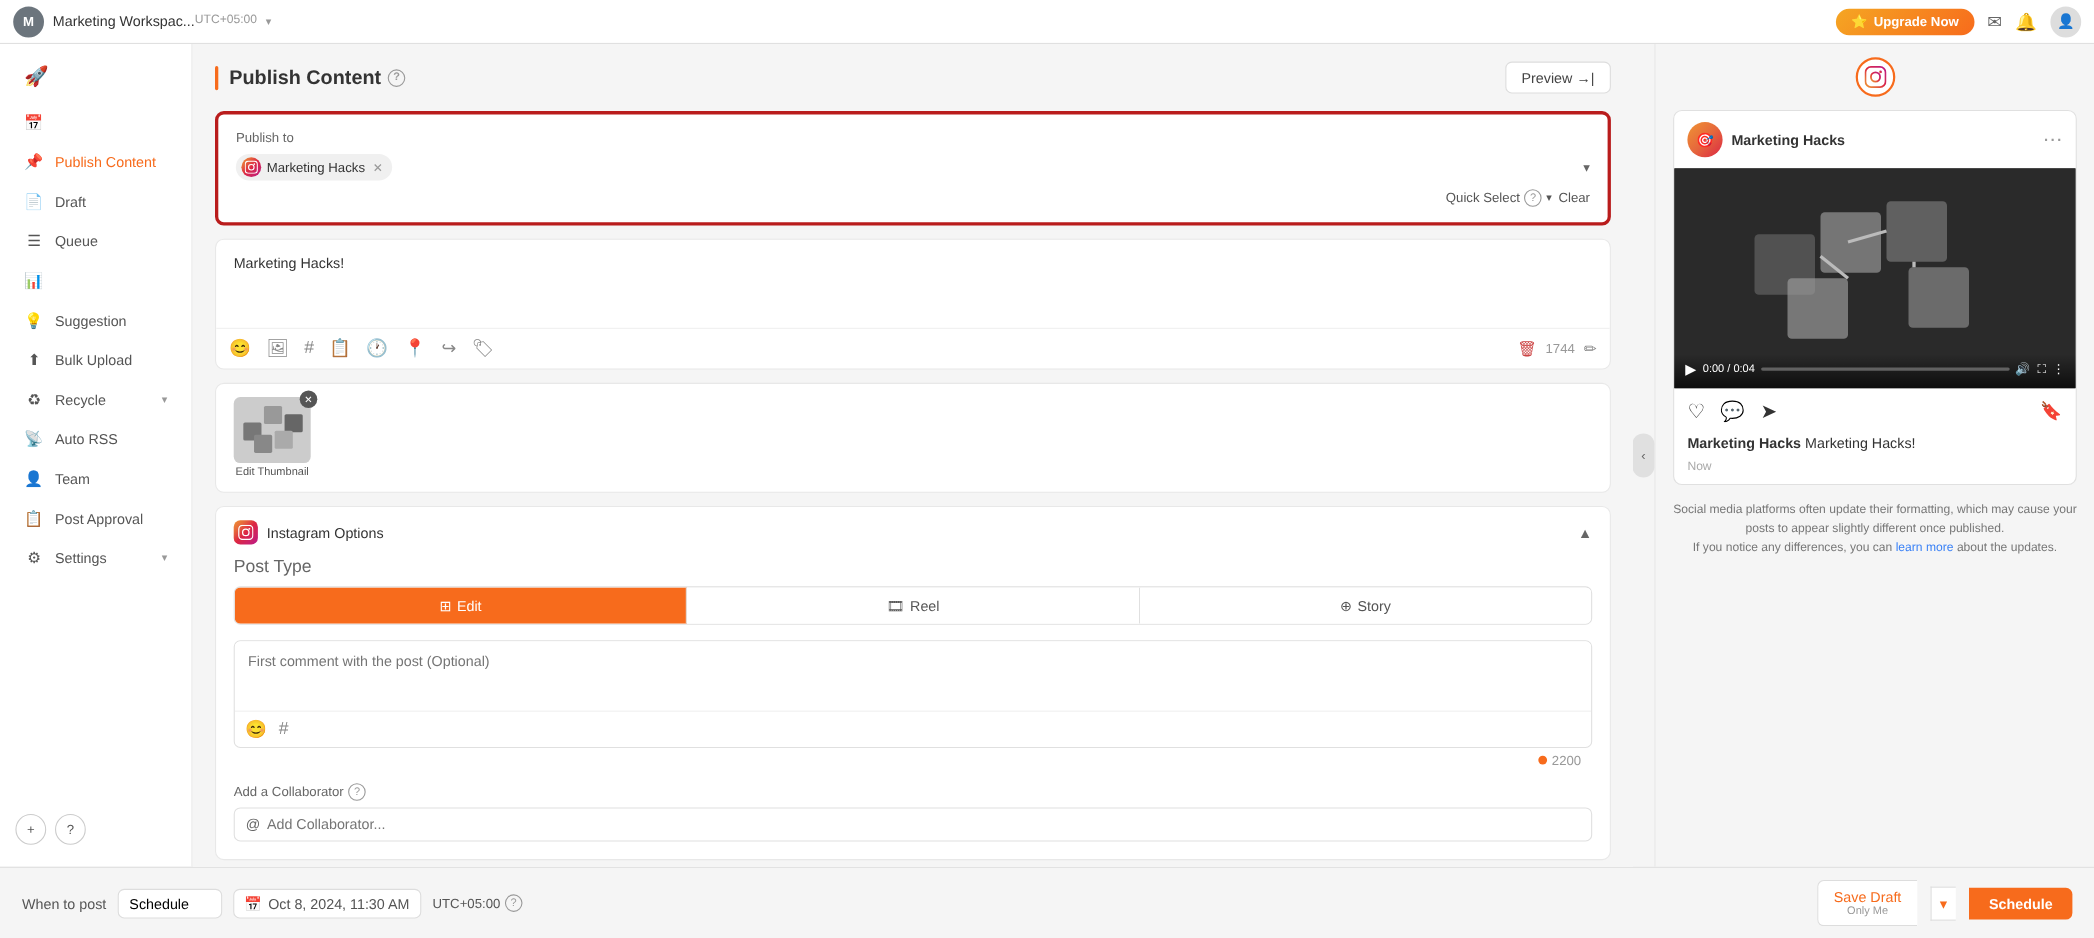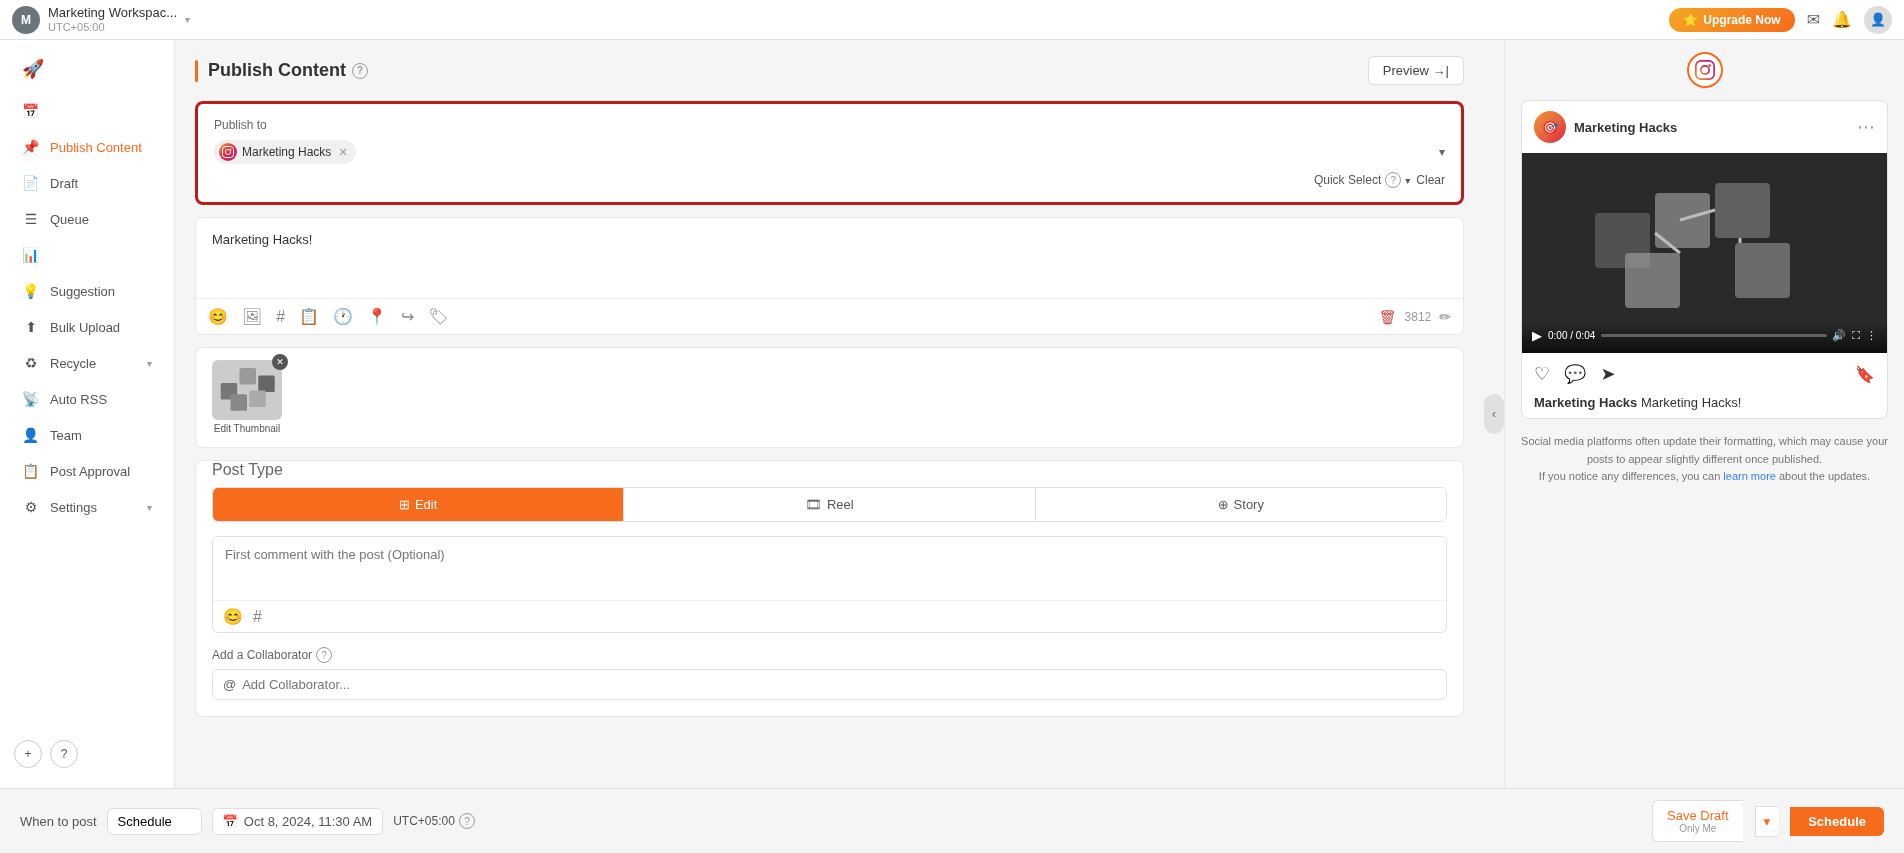--- a/index.html
+++ b/index.html
@@ -139,21 +139,21 @@
     .collapse-handle { width: 20px; background: #e0e0e0; border-radius: 10px; height: 40px; display: flex; align-items: center; justify-content: center; cursor: pointer; color: #666; font-size: 12px; }
   </style>
 </head>
 <body>
 
 <div class="topbar">
   <div class="topbar-left">
     <div class="workspace-avatar">
       <span>M</span>
     </div>
-    <div style="display:flex;flex-direction:column;line-height:1.2;">
+    <div style="display:flex;line-height:1.2;">
       <span class="workspace-name">Marketing Workspac...</span>
       <span class="workspace-tz">UTC+05:00</span>
     </div>
     <span class="chevron-down">▾</span>
   </div>
   <div class="topbar-right">
     <button class="upgrade-btn">
       <span>⭐</span>
       <span>Upgrade Now</span>
     </button>
@@ -286,21 +286,21 @@
             <span class="toolbar-icon">#</span>
             <span class="toolbar-icon">📋</span>
             <span class="toolbar-icon">🕐</span>
             <span class="toolbar-icon">📍</span>
             <span class="toolbar-icon">↪</span>
             <span class="toolbar-icon">🏷</span>
           </div>
           <div class="text-toolbar-right">
             <span class="trash-icon">🗑</span>
             <span class="char-count">
-              <span>3812</span>
+              <span>1744</span>
             </span>
             <span class="edit-icon">✏</span>
           </div>
         </div>
       </div>
 
       <div class="thumbnail-wrap">
         <div class="thumbnail-item">
           <div class="thumbnail-remove">✕</div>
           <div class="thumbnail-img">
@@ -311,20 +311,33 @@
               <rect x="55" y="15" width="22" height="22" fill="#666" rx="2"></rect>
               <rect x="18" y="40" width="22" height="22" fill="#888" rx="2"></rect>
               <rect x="43" y="35" width="22" height="22" fill="#aaa" rx="2"></rect>
             </svg>
           </div>
           <div class="thumbnail-label">Edit Thumbnail</div>
         </div>
       </div>
 
       <div class="instagram-options-card">
+        <div class="ig-options-header">
+          <div class="ig-options-header-left">
+            <div class="ig-icon">
+              <svg width="14" height="14" viewBox="0 0 24 24" fill="white">
+                  <rect x="1" y="1" width="22" height="22" rx="6" fill="none" stroke="white" stroke-width="2"></rect>
+                  <circle cx="12" cy="12" r="5" fill="none" stroke="white" stroke-width="2"></circle>
+                  <circle cx="17.5" cy="6.5" r="1.5" fill="white"></circle>
+                </svg>
+            </div>
+            <span>Instagram Options</span>
+          </div>
+          <span style="color:#666;">▲</span>
+        </div>
         <div class="ig-options-body">
           <div class="post-type-label">Post Type</div>
           <div class="post-type-tabs">
             <button class="post-type-tab active">
               <span>⊞</span>
               <span>Edit</span>
             </button>
             <button class="post-type-tab">
               <span>🎞</span>
               <span>Reel</span>
@@ -335,20 +348,24 @@
             </button>
           </div>
 
           <div class="first-comment-section">
             <div class="first-comment-box">
               <textarea class="first-comment-textarea" placeholder="First comment with the post (Optional)" style=""></textarea>
               <div class="first-comment-toolbar">
                 <span class="toolbar-icon">😊</span>
                 <span class="toolbar-icon">#</span>
               </div>
+            </div>
+            <div class="comment-char-count">
+              <div class="comment-char-dot"></div>
+              <span>2200</span>
             </div>
           </div>
 
           <div class="collaborator-section">
             <div class="collaborator-label">
               <span>Add a Collaborator</span>
               <span class="help-icon">?</span>
             </div>
             <div class="collaborator-input-row">
               <span class="at-icon">@</span>
@@ -428,20 +445,21 @@
             <span class="preview-action-icon">💬</span>
             <span class="preview-action-icon">➤</span>
           </div>
           <span class="preview-bookmark">🔖</span>
         </div>
 
         <div class="preview-caption">
           <span class="username">Marketing Hacks</span>
           <span> </span><span>Marketing Hacks!</span>
         </div>
+        <div class="preview-time">Now</div>
       </div>
 
       <div class="preview-notice">
         <span>Social media platforms often update their formatting, which may cause your posts to appear slightly different once published.</span>
         <br>
         <span>If you notice any differences, you can</span>
         <a href="#">learn more</a>
         <span>about the updates.</span>
       </div>
     </div>

